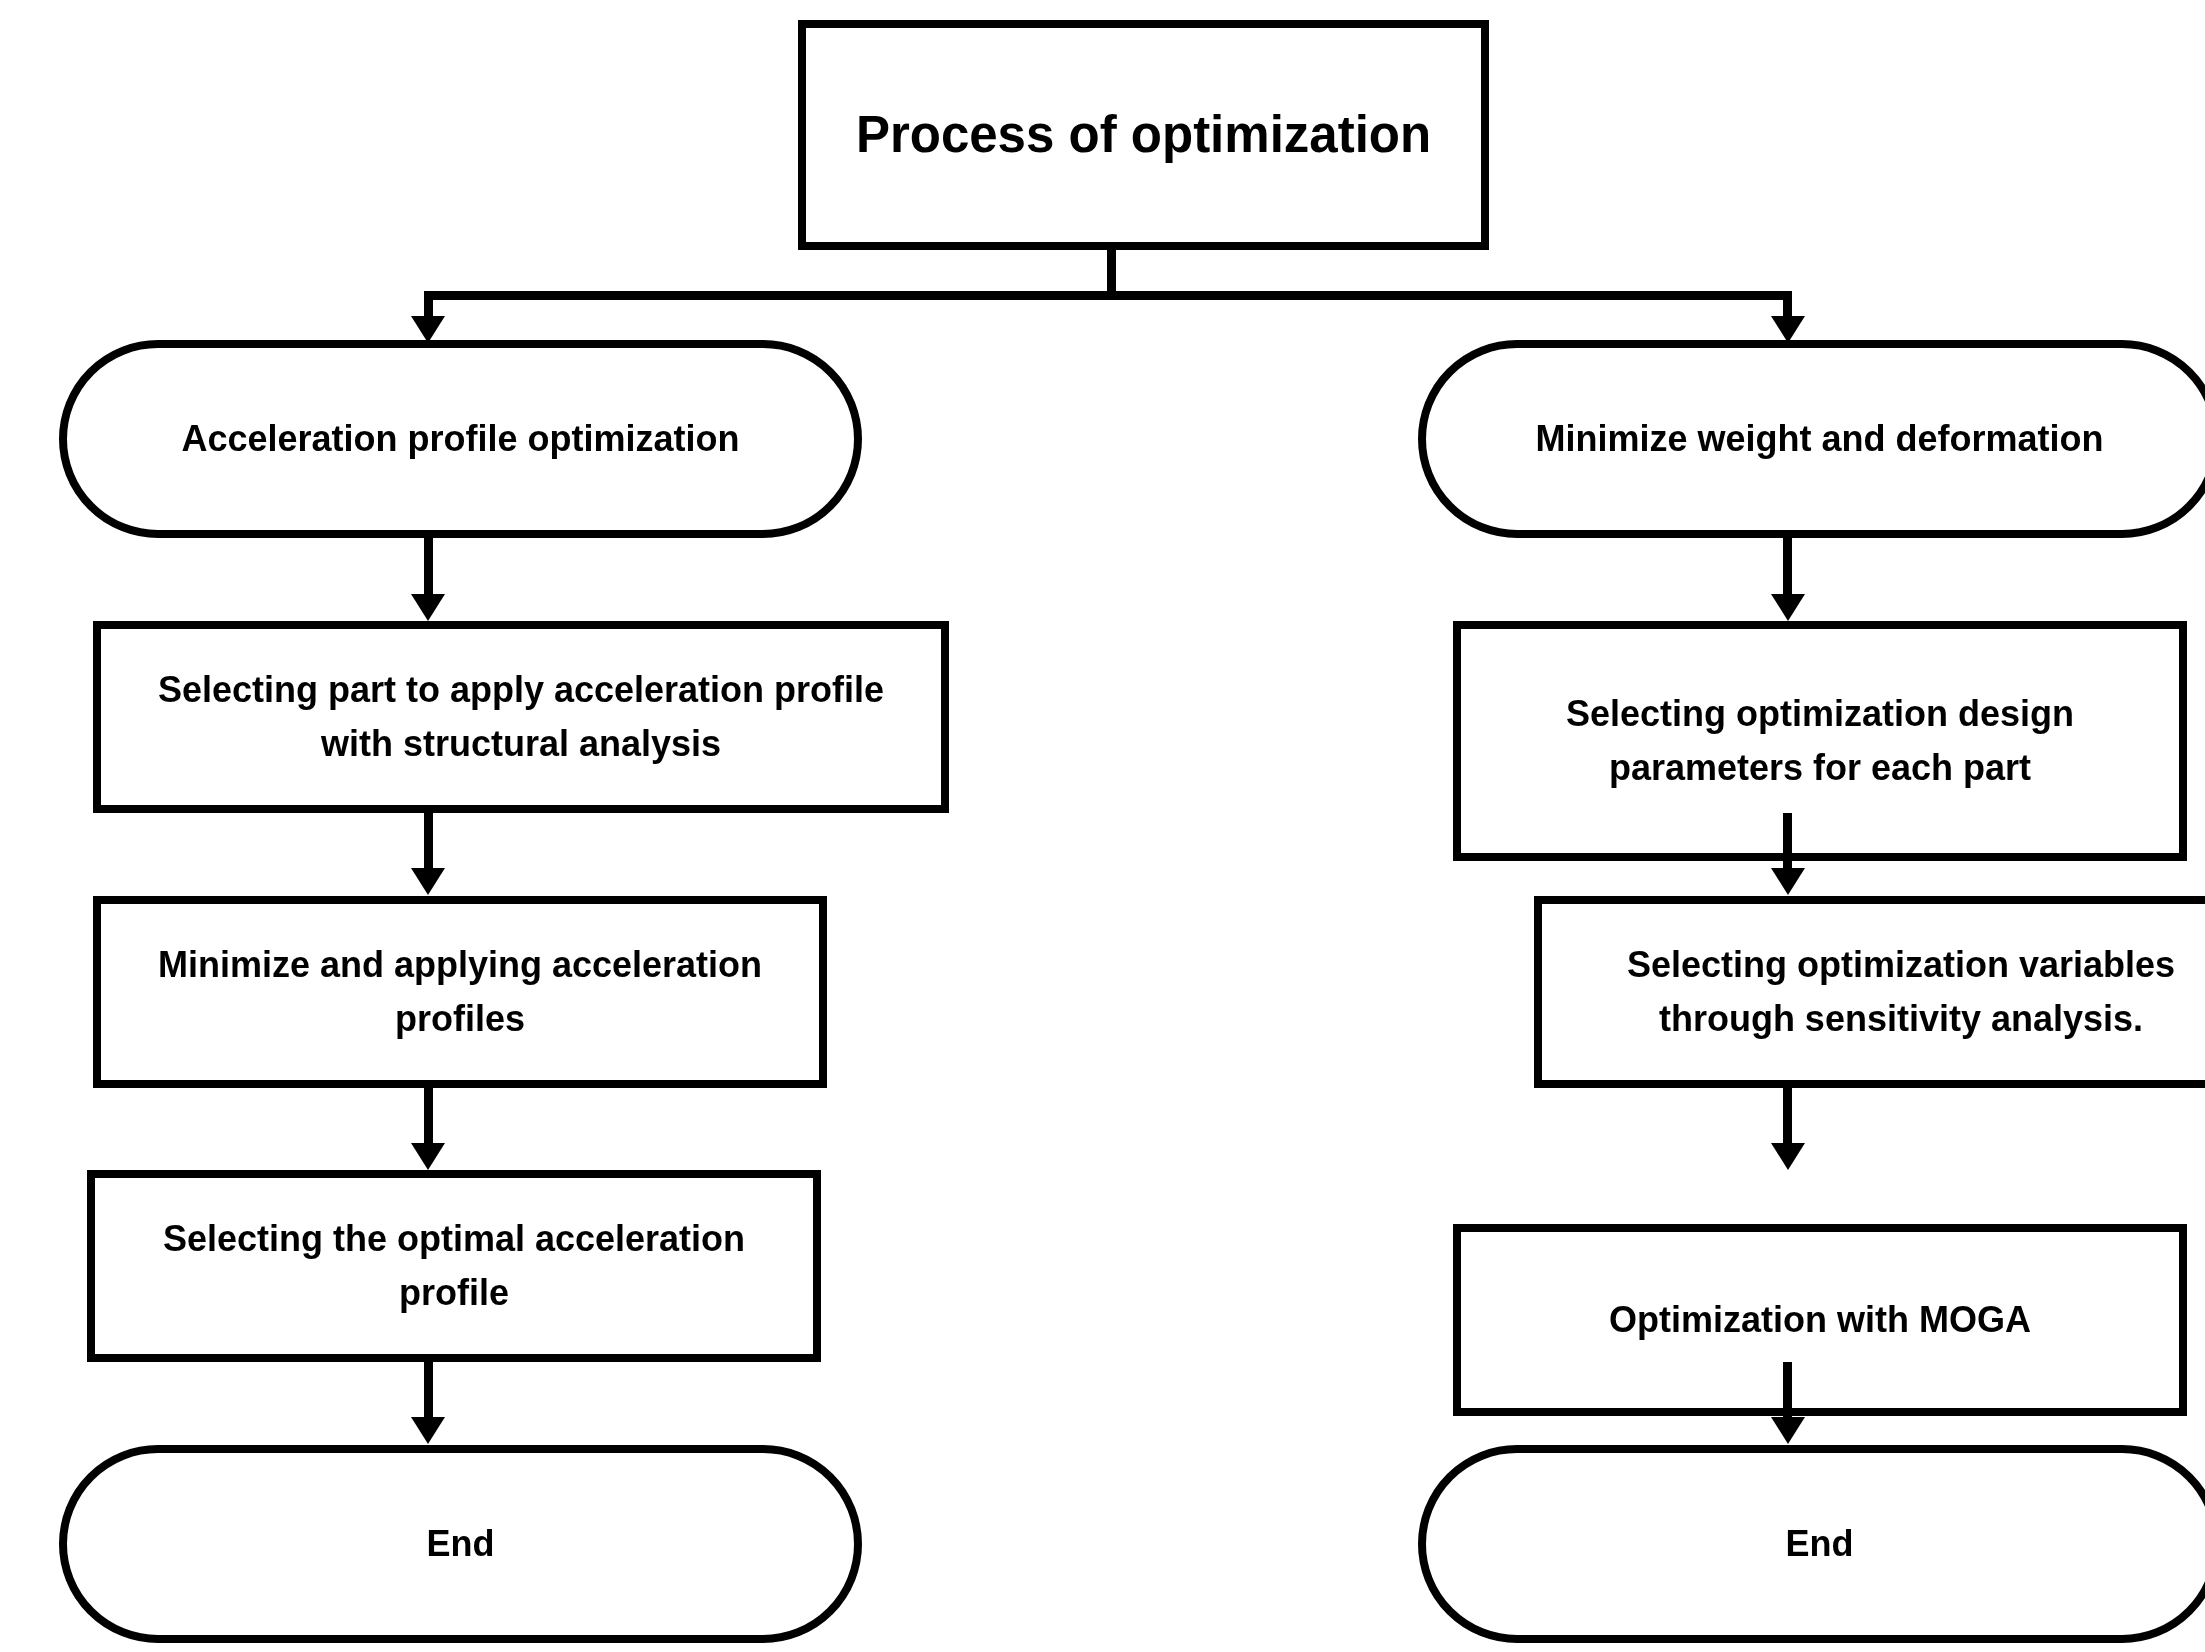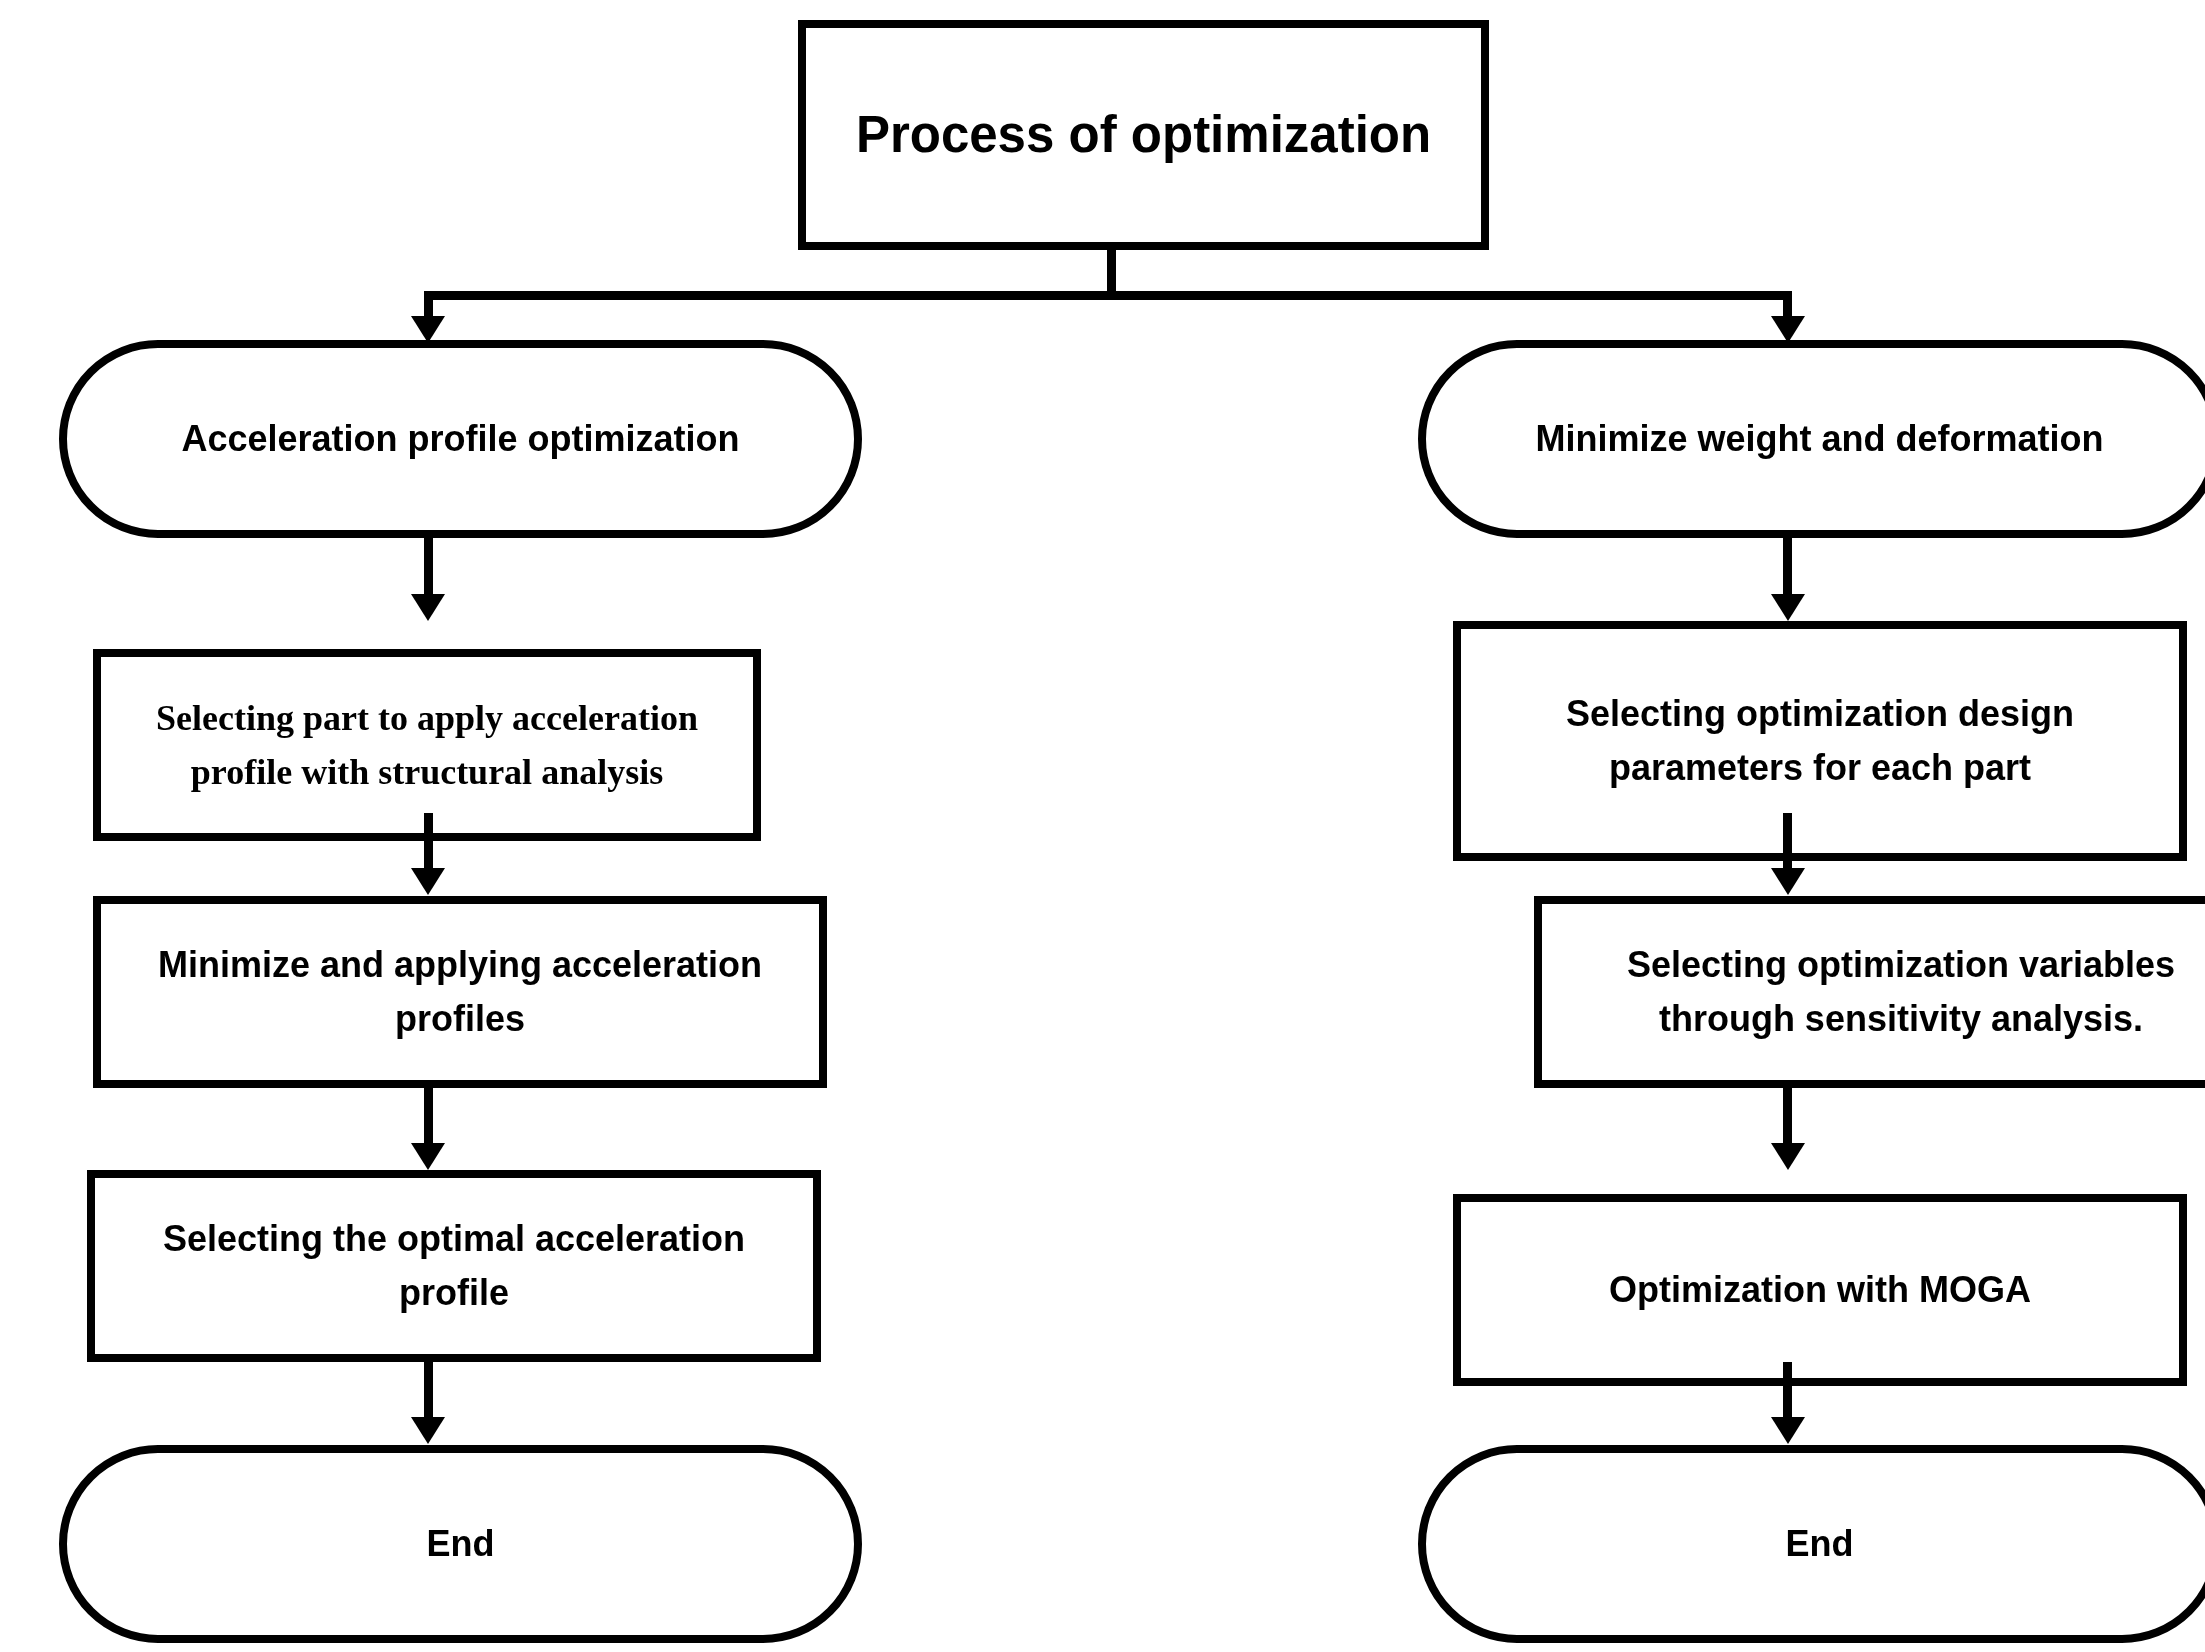--- a/index.html
+++ b/index.html
@@ -74,21 +74,21 @@
   <div class="vline" style="left:1783px; top:295px; width:8.5px; height:24px;"></div>
   <div class="arrowhead" style="left:1771px; top:316px;"></div>
 
   <div class="node stadium-node" style="left:27px; top:340px; width:803px; height:198px;">
     <span>Acceleration profile optimization</span>
   </div>
 
   <div class="vline" style="left:424px; top:538px; width:8.5px; height:56px;"></div>
   <div class="arrowhead" style="left:411px; top:594px;"></div>
 
-  <div class="node rect-node" style="left:61px; top:649px; width:668px; height:192px;font-family:Liberation Serif, serif;">
+  <div class="node rect-node" style="left:61px; top:621px; width:856px; height:192px;">
     <span>Selecting part to apply acceleration profile with structural analysis</span>
   </div>
 
   <div class="vline" style="left:424px; top:813px; width:8.5px; height:56px;"></div>
   <div class="arrowhead" style="left:411px; top:868px;"></div>
 
   <div class="node rect-node" style="left:61px; top:896px; width:734px; height:192px;">
     <span>Minimize and applying acceleration profiles</span>
   </div>
 
@@ -120,21 +120,21 @@
   <div class="vline" style="left:1783px; top:813px; width:8.5px; height:56px;"></div>
   <div class="arrowhead" style="left:1771px; top:868px;"></div>
 
   <div class="node rect-node" style="left:1502px; top:896px; width:734px; height:192px;">
     <span>Selecting optimization variables through sensitivity analysis.</span>
   </div>
 
   <div class="vline" style="left:1783px; top:1087px; width:8.5px; height:56px;"></div>
   <div class="arrowhead" style="left:1771px; top:1143px;"></div>
 
-  <div class="node rect-node" style="left:1421px; top:1194px; width:734px; height:192px;">
+  <div class="node rect-node" style="left:1421px; top:1224px; width:734px; height:192px;">
     <span>Optimization with MOGA</span>
   </div>
 
   <div class="vline" style="left:1783px; top:1362px; width:8.5px; height:56px;"></div>
   <div class="arrowhead" style="left:1771px; top:1417px;"></div>
 
   <div class="node stadium-node" style="left:1386px; top:1445px; width:803px; height:198px;">
     <span>End</span>
   </div>
 

